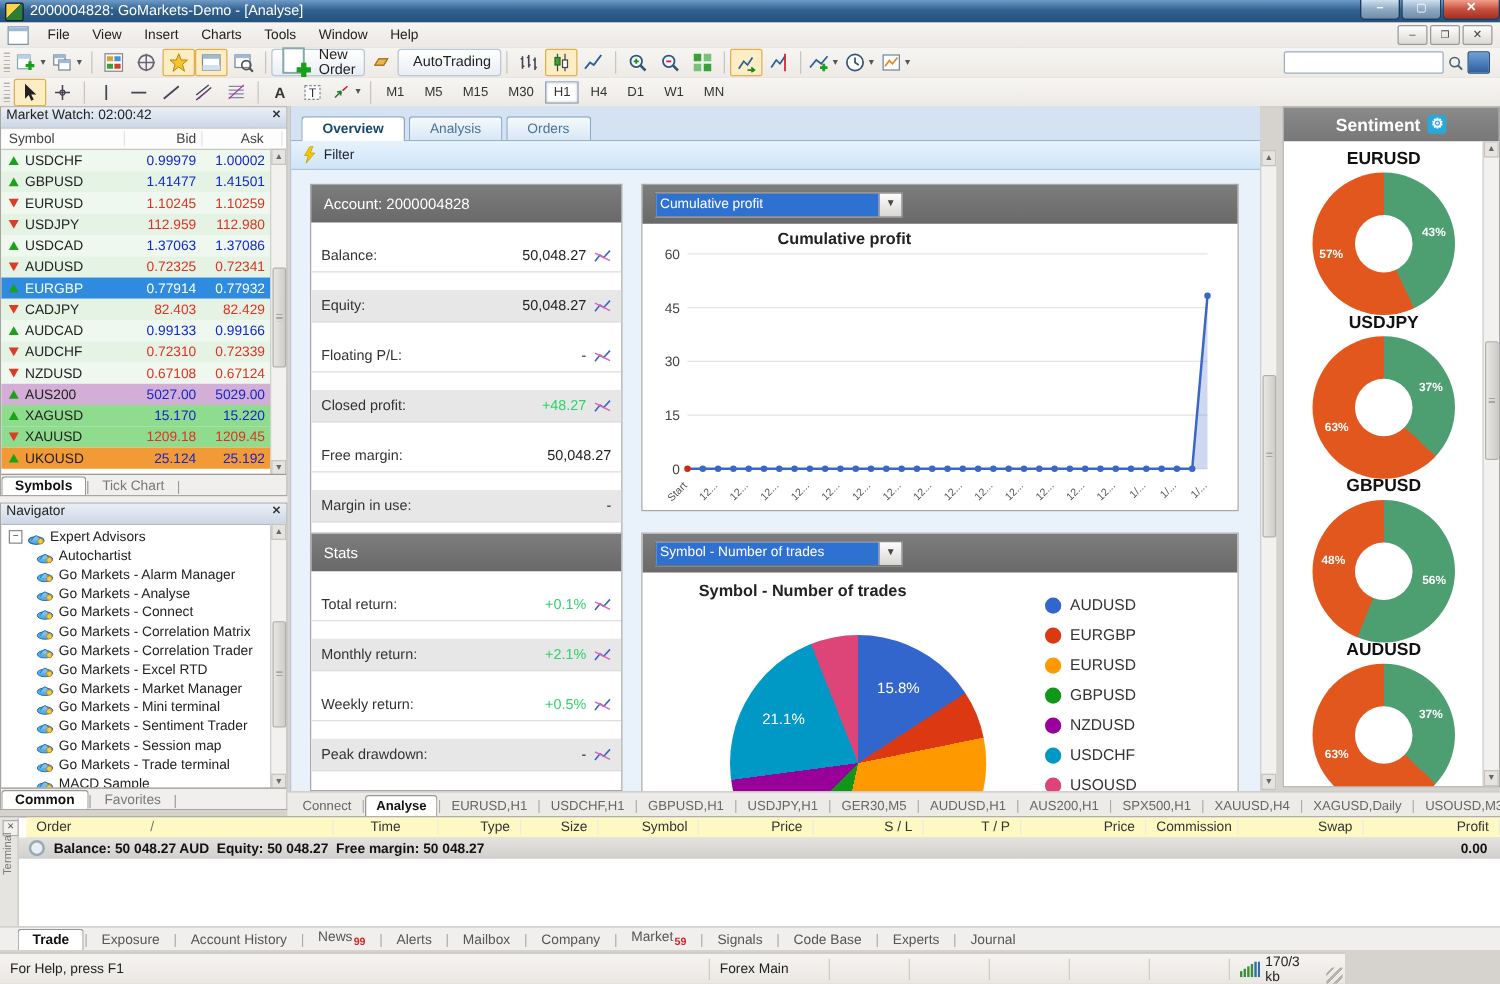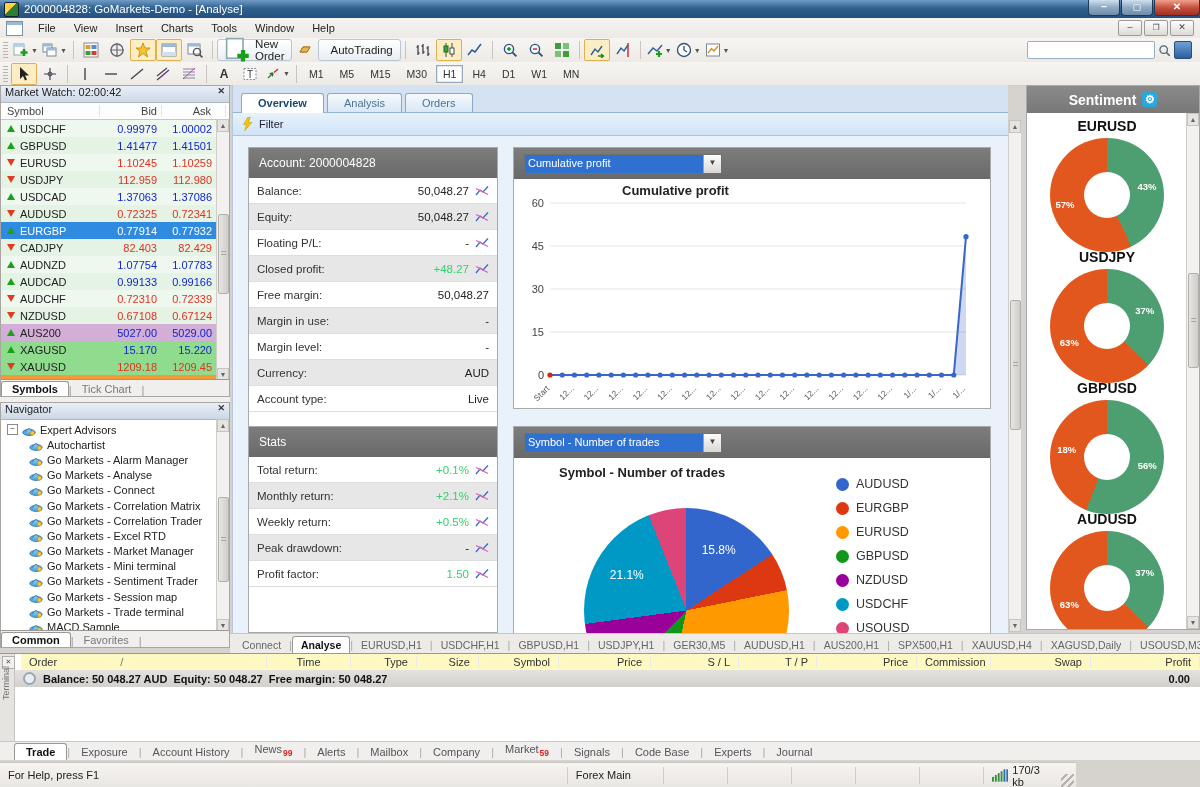--- a/index.html
+++ b/index.html
@@ -112,21 +112,21 @@
   .mtab{padding:3px 16px;margin-right:3px;border:1px solid #8aa8c8;border-bottom:none;
     border-radius:3px 3px 0 0;background:linear-gradient(#f5f9fd,#d9e7f5);color:#4a7496;position:relative;}
   .mtab.active{background:#fff;color:#15486e;font-weight:bold;top:1px;padding-bottom:4px;}
   #filterbar{height:22px;background:linear-gradient(#e7f2fc,#cfe4f7);border-bottom:1px solid #a8c6e0;
     display:flex;align-items:center;padding-left:8px;gap:5px;color:#223;}
   #main-content{position:relative;height:498px;overflow:hidden;}
   .panel{position:absolute;background:#fff;border:1px solid #a9a9a9;box-sizing:border-box;}
   .panel-hdr{background:linear-gradient(#7d7d7d,#696969);color:#fff;font-size:12px;
     display:flex;align-items:center;padding:0 10px;}
   .acc-row{height:25px;display:flex;align-items:center;padding:0 8px;border-bottom:1px solid #ddd;
-    font-size:11.5px;}
+    font-size:11.5px;margin-top:14px;}
   .acc-row:nth-child(even){background:#e7e7e7;}
   .acc-label{color:#333;}
   .acc-val{margin-left:auto;color:#222;}
   .c-green{color:#2fd36b;}
   .c-red{color:#e03030;}
   .chart-mini{margin-left:6px;display:flex;}
   .combo{display:flex;height:18px;border:1px solid #707070;background:#fff;width:196px;}
   .combo-text{flex:1;background:#2f71d0;color:#fff;padding:2px 3px;font-size:11px;overflow:hidden;white-space:nowrap;}
   .combo-btn{width:17px;background:linear-gradient(#fdfdfd,#d9d7d3);border-left:1px solid #a0a0a0;
     color:#444;font-size:8px;text-align:center;line-height:16px;}
@@ -521,28 +521,20 @@
           <span class="mw-c1">
             <span class="arr arr-down"></span>
             <span class="sym-t">CADJPY</span>
           </span>
           <span class="mw-c2 t-red">82.403</span>
           <span class="mw-c3 t-red">82.429</span>
         </div>
         <div class="mw-row">
           <span class="mw-c1">
             <span class="arr arr-up"></span>
-            <span class="sym-t">AUDNZD</span>
-          </span>
-          <span class="mw-c2 t-blue">1.07754</span>
-          <span class="mw-c3 t-blue">1.07783</span>
-        </div>
-        <div class="mw-row">
-          <span class="mw-c1">
-            <span class="arr arr-up"></span>
             <span class="sym-t">AUDCAD</span>
           </span>
           <span class="mw-c2 t-blue">0.99133</span>
           <span class="mw-c3 t-blue">0.99166</span>
         </div>
         <div class="mw-row">
           <span class="mw-c1">
             <span class="arr arr-down"></span>
             <span class="sym-t">AUDCHF</span>
           </span>
@@ -1053,21 +1045,21 @@
         <div class="donut-title">USDJPY</div>
         <div class="donut" style="background: conic-gradient(rgb(77, 158, 113) 0deg, rgb(77, 158, 113) 37%, rgb(226, 87, 30) 37%, rgb(226, 87, 30) 100%);">
           <span class="donut-label" style="left: 94.6646px; top: 40.7011px;">37%</span>
           <span class="donut-label" style="left: 19.3354px; top: 73.2989px;">63%</span>
         </div>
       </div>
       <div class="donut-block" style="top: 267px;">
         <div class="donut-title">GBPUSD</div>
         <div class="donut" style="background: conic-gradient(rgb(77, 158, 113) 0deg, rgb(77, 158, 113) 56%, rgb(226, 87, 30) 56%, rgb(226, 87, 30) 100%);">
           <span class="donut-label" style="left: 97.3131px; top: 64.6901px;">56%</span>
-          <span class="donut-label" style="left: 16.6869px; top: 49.3099px;">18%</span>
+          <span class="donut-label" style="left: 16.6869px; top: 49.3099px;">48%</span>
         </div>
       </div>
       <div class="donut-block" style="top: 398px;">
         <div class="donut-title">AUDUSD</div>
         <div class="donut" style="background: conic-gradient(rgb(77, 158, 113) 0deg, rgb(77, 158, 113) 37%, rgb(226, 87, 30) 37%, rgb(226, 87, 30) 100%);">
           <span class="donut-label" style="left: 94.6646px; top: 40.7011px;">37%</span>
           <span class="donut-label" style="left: 19.3354px; top: 73.2989px;">63%</span>
         </div>
       </div>
     </div>

